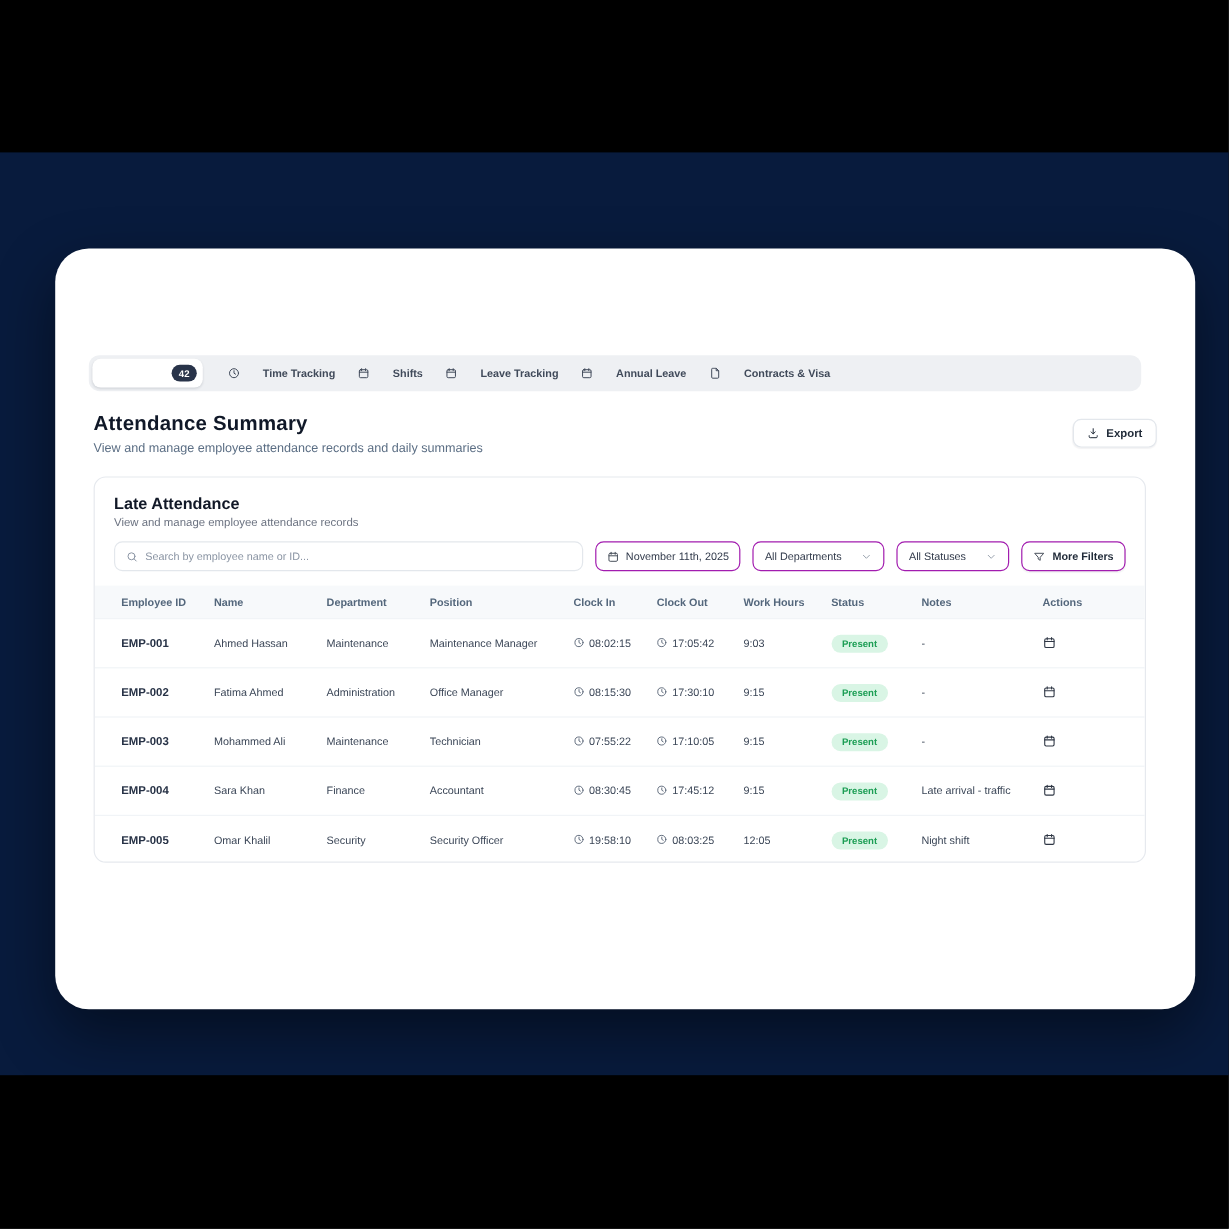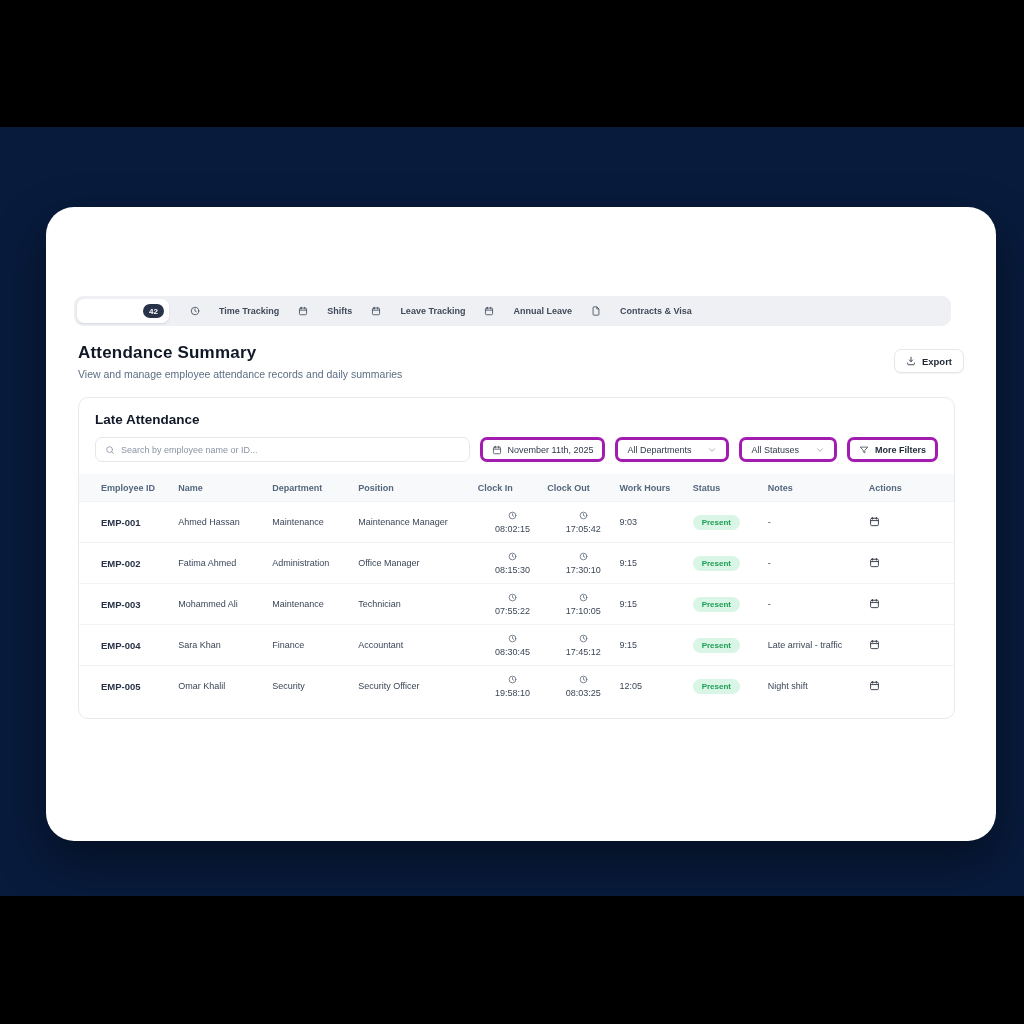--- a/index.html
+++ b/index.html
@@ -64,38 +64,38 @@
 
   .filter-row { display:flex; align-items:flex-start; gap:10px; padding:10px 16px 12px 16px; }
   .search-box {
     flex:1; height:25px; border:1px solid #e3e7ec; border-radius:7px;
     display:flex; align-items:center; gap:6px; padding:0 9px; color:#8a94a3;
   }
   .search-box svg { width:10px; height:10px; flex:none; }
   .search-box input { border:none; outline:none; width:100%; font-size:9px; color:#30394a; font-family:"Liberation Sans",sans-serif; background:transparent; }
   .search-box input::placeholder { color:#8a94a3; }
   .ctrl {
-    height:25px; border:3px solid #a21caf; border-radius:7px; background:#fff;
+    height:25px; border:1px solid #a21caf; border-radius:7px; background:#fff;
     display:flex; align-items:center; gap:6px; padding:0 9px; font-size:9px; color:#30394a; cursor:pointer; white-space:nowrap;
     flex:none;
   }
   .ctrl svg { width:10px; height:10px; color:#49505c; }
   .ctrl .chev { color:#9aa3af; margin-left:10px; }
   .ctrl.more { font-weight:600; color:#1f2937; box-shadow:0 1px 1px rgba(16,24,40,.05); }
 
   
   .grid-row {
     display:grid;
     grid-template-columns:9.3% 11.3% 10.35% 14.4% 8.35% 8.7% 8.8% 9.05% 12.15% 1fr;
     align-items:center; padding:0 22px;
   }
   .thead { background:#f7f9fb; height:27px; font-size:9px; color:#54677c; font-weight:600; }
   .tbody .row { height:41px; border-top:1px solid #f1f4f7; font-size:9px; color:#3b4657; cursor:default; }
   .cell-id { font-weight:700; color:#273246; font-size:9.5px; }
-  .time-cell { display:flex; align-items:center; gap:4px;flex-direction:column; }
+  .time-cell { display:flex; gap:4px; }
   .time-cell svg { width:9px; height:9px; color:#566274; flex:none; }
   .pill {
     display:inline-flex; align-items:center; justify-content:center;
     background:#d9f5e5; color:#1d9e55; font-size:8px; font-weight:700;
     padding:3px 9px; border-radius:9px;
   }
   .action-cell svg { width:11px; height:11px; color:#2f3745; cursor:pointer; }
 </style>
 </head>
 <body>
@@ -193,20 +193,21 @@
         <svg>
             <use href="#i-download"></use>
           </svg>
         <span>Export</span>
       </button>
     </div>
 
     <div class="card">
       <div class="card-head">
         <div class="card-title">Late Attendance</div>
+        <div class="card-subtitle">View and manage employee attendance records</div>
       </div>
 
       <div class="filter-row">
         <div class="search-box">
           <svg>
               <use href="#i-search"></use>
             </svg>
           <input type="text" placeholder="Search by employee name or ID..." style="">
         </div>
         <div class="ctrl">

